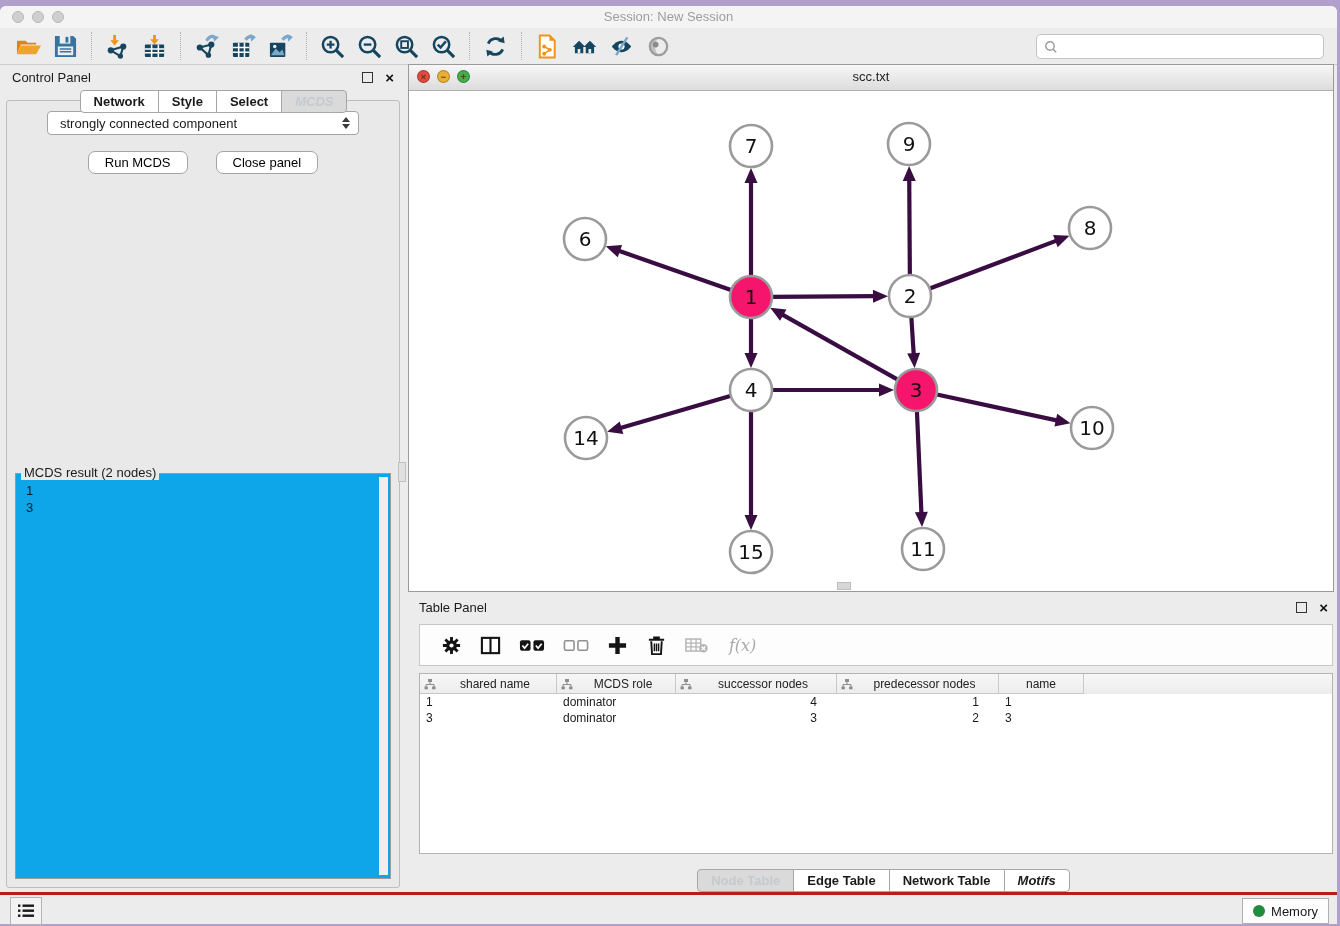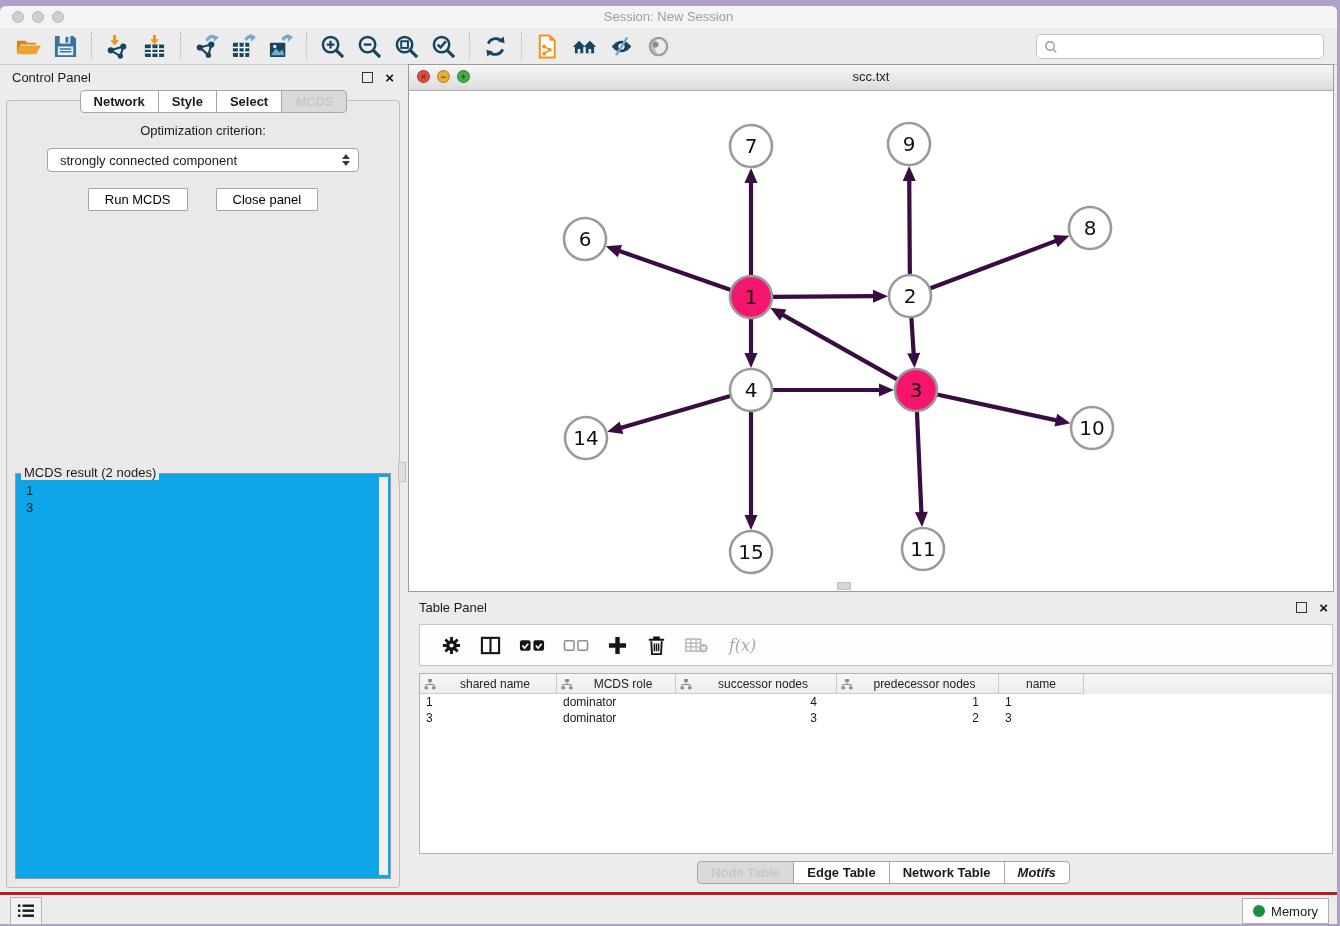--- a/index.html
+++ b/index.html
@@ -36,21 +36,21 @@
              border:1px solid #bdbdbd;border-radius:3px;}
   .opt-label{text-align:center;margin-top:22px;font-size:13px;}
   .selectbox{width:312px;height:24px;margin:10px auto 0;background:#fff;border:1px solid #a5a5a5;border-radius:4px;
              display:flex;align-items:center;padding:0 8px 0 12px;box-sizing:border-box;cursor:default;}
   .selectbox .sel-text{flex:1;font-size:13px;}
   .stepper{display:flex;flex-direction:column;gap:2px;align-items:center;}
   .stepper i{display:block;width:0;height:0;border-left:4px solid transparent;border-right:4px solid transparent;}
   .stepper .up{border-bottom:5px solid #3b3b3b;}
   .stepper .dn{border-top:5px solid #3b3b3b;}
   .btn-row{display:flex;justify-content:center;gap:28px;margin-top:16px;}
-  .aq-btn{background:#fff;border:1px solid #a5a5a5;border-radius:1px;padding:3px 16px;font-size:13px;cursor:default;}
+  .aq-btn{background:#fff;border:1px solid #a5a5a5;border-radius:7px;padding:3px 16px;font-size:13px;cursor:default;}
   .result-fs{position:absolute;left:8px;right:8px;top:372px;bottom:8px;border:1px solid #9a9a9a;background:#0ea5e9;}
   .result-legend{position:absolute;top:-9px;left:5px;background:#e9e9e9;padding:0 3px;font-size:13px;}
   .result-lines{padding:8px 10px;font-size:13px;line-height:17px;}
   .result-scroll{position:absolute;right:2px;top:3px;bottom:3px;width:9px;background:#efefef;}
   .splitter-grip{position:absolute;left:398px;top:456px;width:6px;height:18px;background:#e0e0e0;border:1px solid #c0c0c0;}
   
   .netwin{position:absolute;left:408px;top:58px;width:926px;height:528px;border:1px solid #9a9a9a;
           background:#fff;box-sizing:border-box;}
   .net-titlebar{height:25px;background:linear-gradient(#f7f7f7,#dcdcdc);border-bottom:1px solid #aeaeae;position:relative;}
   .net-lights{position:absolute;left:8px;top:5px;display:flex;gap:7px;}
@@ -66,21 +66,21 @@
   .tp-icon{margin:0 9px;display:flex;align-items:center;justify-content:center;cursor:default;}
   .tp-icon svg{height:21px;}
   .tablebox{position:absolute;left:13px;right:7px;top:79px;bottom:38px;background:#fff;border:1px solid #b3b3b3;overflow:hidden;}
   .thead{display:flex;height:20px;background:linear-gradient(#f7f7f7,#ececec);}
   .th{box-sizing:border-box;border-right:1px solid #c9c9c9;border-bottom:1px solid #c9c9c9;display:flex;align-items:center;
       font-size:12px;color:#222;padding:0 4px;}
   .th .th-label{flex:1;text-align:center;}
   .th svg{width:12px;height:12px;margin-right:2px;flex:none;}
   .trow{display:flex;height:16px;align-items:center;}
   .td{box-sizing:border-box;font-size:12px;padding:0 6px;overflow:hidden;white-space:nowrap;}
-  .bottom-tabs{position:absolute;left:0;right:0;bottom:8px;display:flex;justify-content:center;}
+  .bottom-tabs{position:absolute;left:0;right:0;bottom:0;display:flex;justify-content:center;}
   
   .statusbar{position:absolute;left:0;right:0;top:886px;height:32px;border-top:3px solid #b91c1c;display:flex;align-items:center;}
   .list-btn{width:30px;height:26px;margin-left:10px;background:#f3f3f3;border:1px solid #b5b5b5;display:flex;
             align-items:center;justify-content:center;cursor:default;}
   .memory-btn{margin-left:auto;margin-right:8px;background:#fdfdfd;border:1px solid #b0b0b0;height:24px;
               display:flex;align-items:center;gap:6px;padding:0 10px;font-size:13px;cursor:default;}
   .mem-dot{width:12px;height:12px;border-radius:50%;}
   .graph-node text{font-family:"DejaVu Sans",sans-serif;}
 </style>
 </head>
@@ -255,21 +255,20 @@
       <span class="float-box"></span>
       <span class="close-x">×</span>
     </div>
     <div class="tabs" id="ctrl-tabs">
         <span class="tab">Network</span>
         <span class="tab">Style</span>
         <span class="tab">Select</span>
         <span class="tab selected">MCDS</span>
       </div>
     <div class="ctrl-body">
-      <div class="opt-label">Optimization criterion:</div>
       <div class="selectbox">
         <span class="sel-text">strongly connected component</span>
         <span class="stepper">
             <i class="up"></i>
             <i class="dn"></i>
           </span>
       </div>
       <div class="btn-row">
         <button class="aq-btn">Run MCDS</button>
         <button class="aq-btn">Close panel</button>

